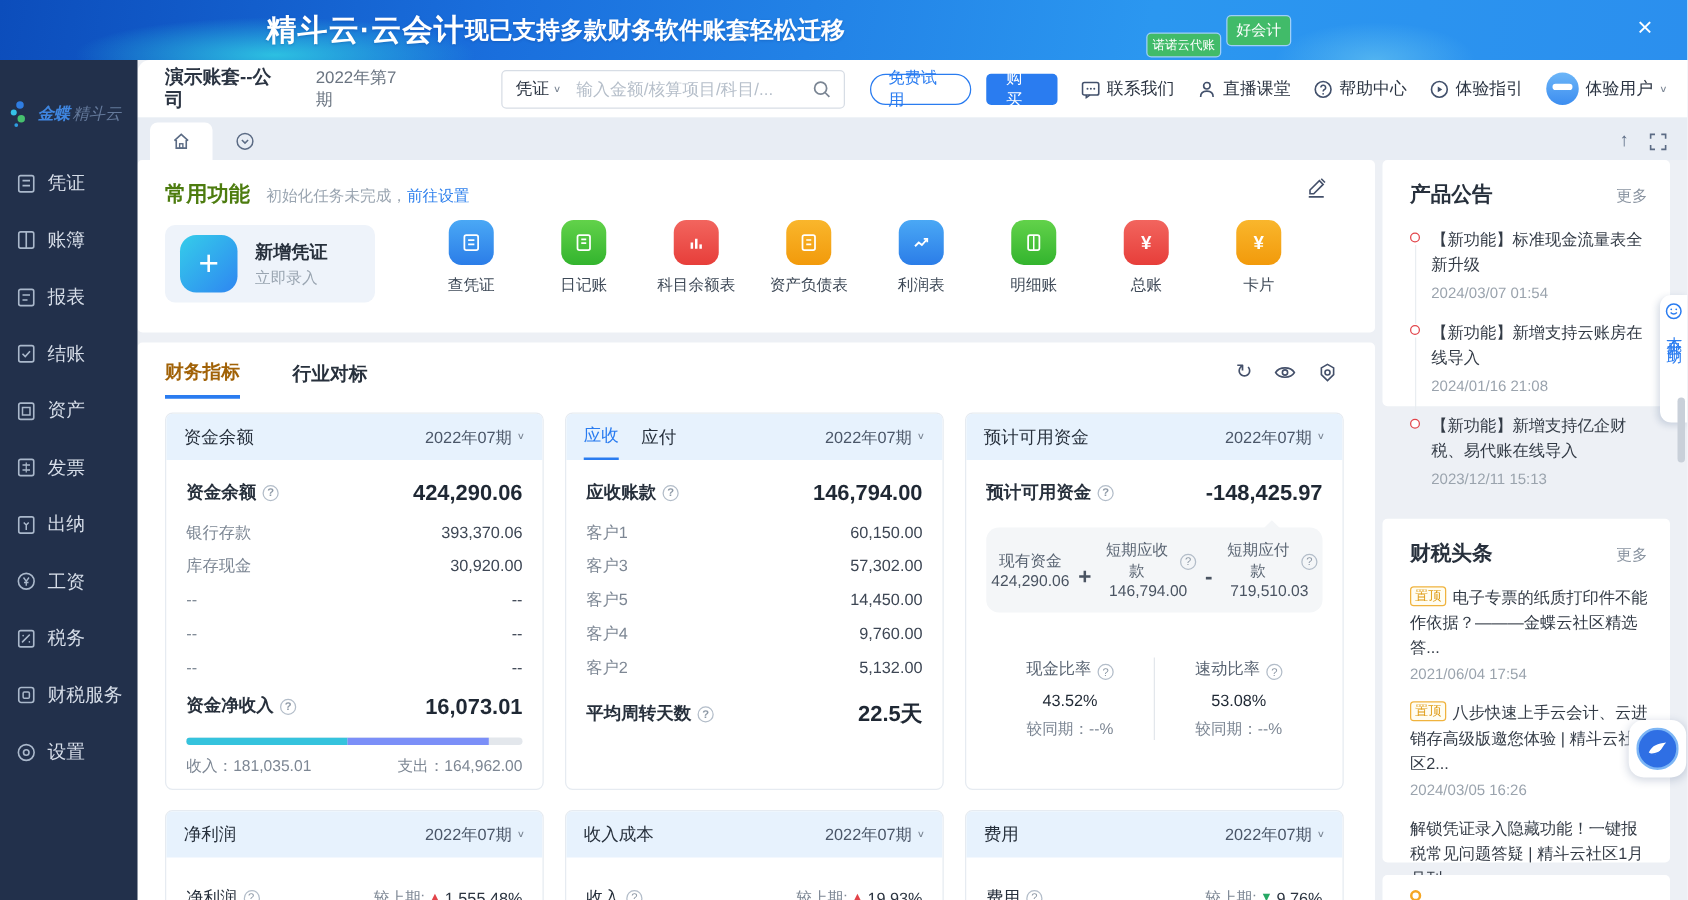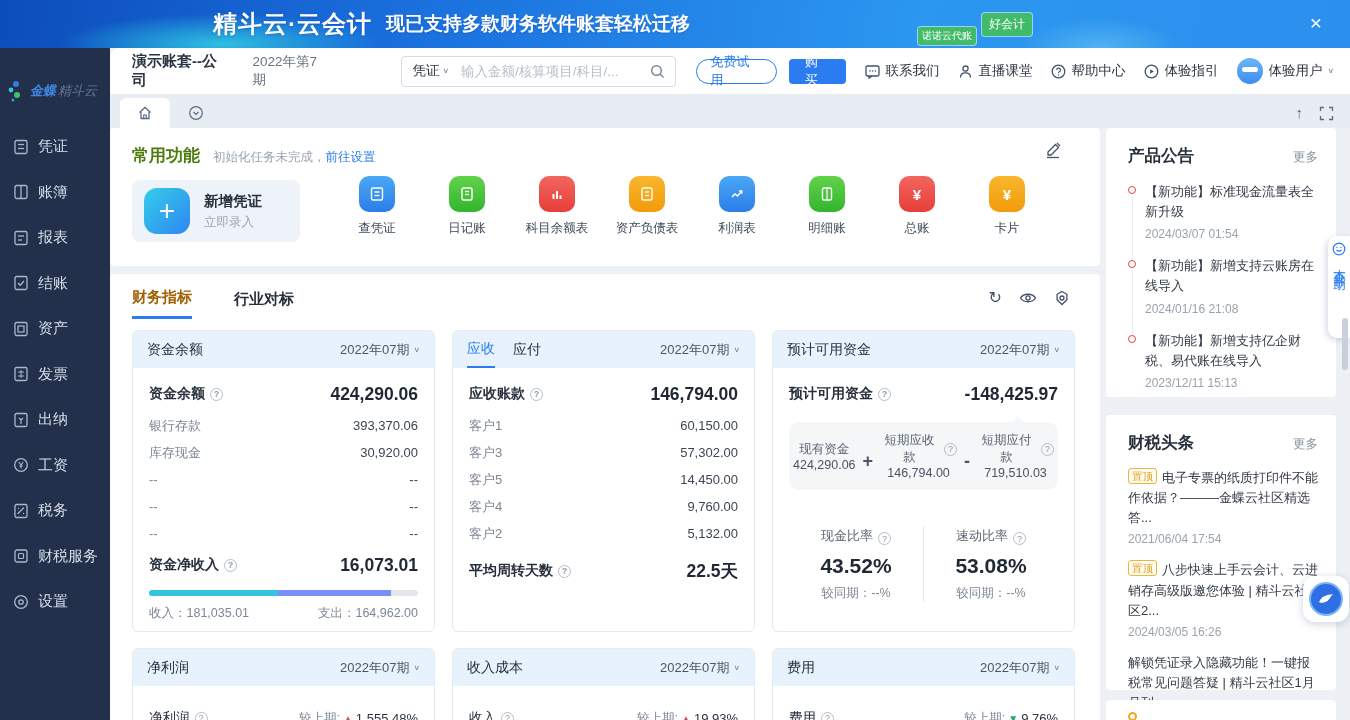--- a/index.html
+++ b/index.html
@@ -1,21 +1,21 @@
 <!DOCTYPE html>
 <html><head>
 <meta charset="utf-8">
 <style>
   *{margin:0;padding:0;box-sizing:border-box}
   html,body{width:1350px;height:720px;overflow:hidden;font-family:"Liberation Sans","DejaVu Sans",sans-serif;background:#edf0f5;position:relative}
   
   .banner{position:absolute;left:0;top:0;width:1350px;height:48px;background:linear-gradient(100deg,#0c4dbb 0%,#1a6fdd 30%,#2b97f0 68%,#2b8fee 100%);overflow:hidden;z-index:5}
   .banner-glow{position:absolute;left:60px;bottom:-26px;width:320px;height:60px;background:radial-gradient(closest-side,#35e0e8,rgba(53,224,232,0));opacity:.75}
   .banner-glow2{position:absolute;left:1020px;top:18px;width:160px;height:60px;background:radial-gradient(closest-side,#7fd9f2,rgba(127,217,242,0));opacity:.45}
-  .banner-text{position:absolute;left:213px;top:0;height:48px;display:flex;align-items:center;gap:14px;color:#fff;text-shadow:0 1px 2px rgba(0,40,120,.25)}
+  .banner-text{position:absolute;left:213px;top:0;height:48px;display:flex;align-items:center;color:#fff;text-shadow:0 1px 2px rgba(0,40,120,.25)}
   .banner-title{font-size:24px;font-weight:bold;letter-spacing:1px}
   .banner-sub{font-size:19px;font-weight:bold}
   .bbadge{position:absolute;background:#41bb69;color:#fff;border-radius:3px;box-shadow:0 0 0 1px rgba(255,255,255,.55);white-space:nowrap}
   .bbadge1{left:918px;top:27px;font-size:10px;padding:2px 4px}
   .bbadge2{left:982px;top:13px;font-size:12px;padding:3px 7px}
   .banner-close{position:absolute;right:20px;top:9px;color:#fff;font-size:21px;line-height:28px;width:28px;text-align:center;cursor:pointer}
   
   .sidebar{position:absolute;left:0;top:0;width:110px;height:720px;background:#22304b;z-index:4;padding-top:68px}
   .logo{height:46px;display:flex;align-items:center;padding-left:7px}
   .logo svg{flex:0 0 auto}
@@ -94,32 +94,32 @@
   .formula{margin-top:10px;background:#f4f6f8;border-radius:10px;padding:10px 4px;display:flex;align-items:center;justify-content:center;gap:7px;position:relative}
   .formula .notch{position:absolute;top:-4px;right:36px;width:9px;height:9px;background:#f4f6f8;transform:rotate(45deg)}
   .f-col{text-align:center;font-size:12.5px;color:#5a6573}
   .f-col .fl{display:flex;align-items:center;justify-content:center}
   .f-col .fv{margin-top:4px;color:#4a5462}
   .fop{font-size:18px;font-weight:bold;color:#4a5462;margin-top:10px}
   .ratios{display:flex;margin-top:36px}
   .ratio{flex:1;text-align:center}
   .ratio+.ratio{border-left:1px solid #e3e7ec}
   .r-label{font-size:13px;color:#5a6573;display:inline-flex;align-items:flex-end}
-  .r-val{font-size:21px;font-weight:bold;color:#1f2834;margin-top:9px}
+  .r-val{font-size:13px;font-weight:normal;color:#1f2834;margin-top:9px}
   .r-sub{font-size:12.5px;color:#7d8794;margin-top:7px}
   .metric-row{display:flex;align-items:center;height:40px;margin-top:4px}
   .metric-label{font-size:13.5px;color:#27303c;display:flex;align-items:center}
   .metric-right{margin-left:auto;font-size:12.5px;color:#7d8794;display:flex;align-items:center;gap:3px}
   .metric-right b{color:#2b3440;font-weight:normal;font-size:13px}
   .arrow{font-size:10px}
   .arrow.up{color:#e2444a}
   .arrow.down{color:#27a864}
   
   .rpanel{position:absolute;background:#fff;border-radius:4px;z-index:2}
-  .ann{left:1106px;top:128px;width:230px;height:269px;padding:17px 18px 0 22px}
+  .ann{left:1106px;top:128px;width:230px;height:197px;padding:17px 18px 0 22px}
   .newsp{left:1106px;top:415px;width:230px;height:275px;padding:17px 18px 0 22px}
   .partial{left:1106px;top:700px;width:230px;height:20px;padding:12px 22px}
   .rp-head{display:flex;align-items:baseline}
   .rp-title{font-size:16.5px;font-weight:bold;color:#27303c}
   .rp-more{margin-left:auto;font-size:12.5px;color:#8a94a1;cursor:pointer}
   .ann-list{margin-top:15px}
   .ann-item{position:relative;padding:0 0 15px 17px;cursor:pointer}
   .ann-item::before{content:"";position:absolute;left:0;top:4px;width:6px;height:6px;border:1.5px solid #e2444a;border-radius:50%;background:#fff;z-index:1}
   .ann-item:not(:last-child)::after{content:"";position:absolute;left:4px;top:14px;bottom:-3px;width:1px;background:#e9edf1}
   .ann-text{font-size:13px;color:#333b46;line-height:1.55}

